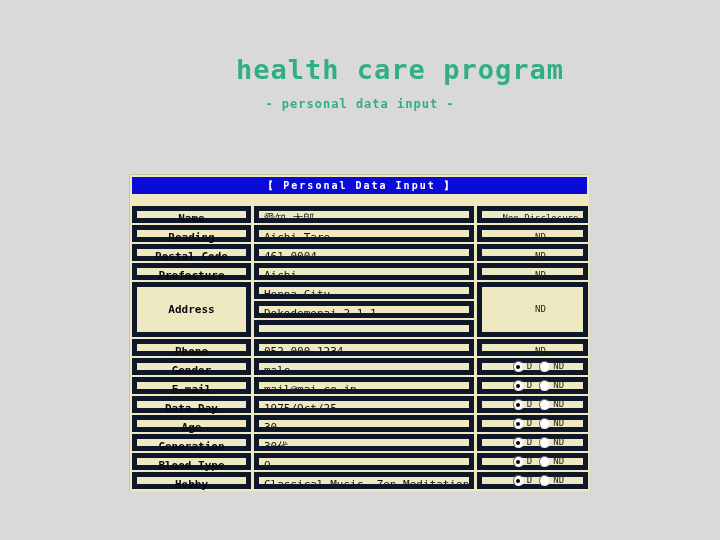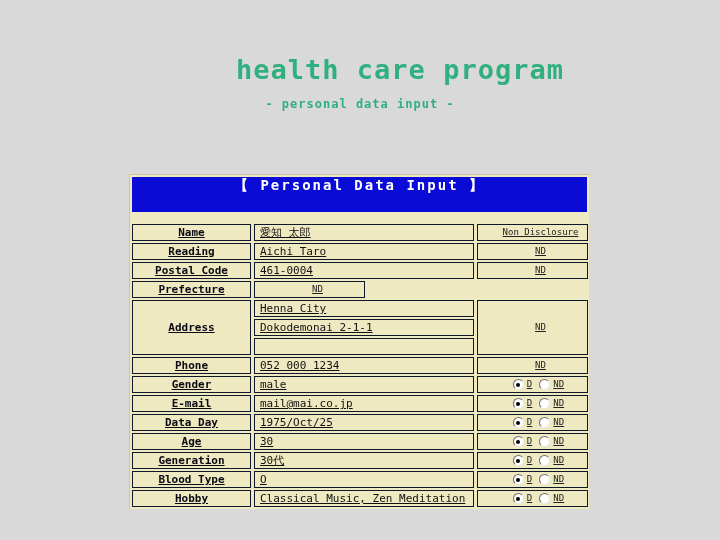--- a/index.html
+++ b/index.html
@@ -6,25 +6,25 @@
   body{width:720px;height:540px;background:#d9d9d9;overflow:hidden;
        font-family:"DejaVu Sans Mono","Liberation Mono",monospace;}
   .slide{position:relative;width:720px;height:540px;}
   .slide-title{position:absolute;left:0;top:54px;width:720px;text-align:center;
        font-size:27px;font-weight:bold;letter-spacing:1px;padding-left:40px;}
   .slide-subtitle{position:absolute;left:0;top:97px;width:720px;text-align:center;
        font-size:12px;font-weight:bold;letter-spacing:1px;}
   .form-panel{position:absolute;left:129px;top:174px;width:460px;
        background:#EFE9C1;padding:2px;box-sizing:border-box;
        border-left:1px solid #c8c4a8;border-top:1px solid #c8c4a8;}
-  .form-header{height:35px;line-height:17px;background:#0B0BD8;color:#ffffff;
-       text-align:center;font-size:14px;font-weight:bold;letter-spacing:2px;
+  .form-header{height:17px;line-height:17px;background:#0B0BD8;color:#ffffff;
+       text-align:center;font-size:10px;font-weight:bold;letter-spacing:2px;
        margin-bottom:12px;}
   .frow{display:flex;gap:3px;margin-bottom:2px;}
-  .cell{border:1px solid #0f172a;background:#EFE9C1;box-sizing:border-box;text-decoration:underline;}
+  .cell{border:5px solid #0f172a;background:#EFE9C1;box-sizing:border-box;}
   .label-cell{width:119px;height:17px;line-height:15px;text-align:center;
        font-size:11px;font-weight:bold;color:#0a0a14;flex:none;}
   .value-col{width:220px;flex:none;display:flex;flex-direction:column;gap:2px;}
   .value-cell{width:220px;height:17px;line-height:15px;font-size:11px;color:#111;
        padding:0 0 0 5px;flex:none;white-space:nowrap;overflow:hidden;}
   .right-cell{width:111px;height:17px;line-height:15px;text-align:center;
        font-size:9px;color:#222;flex:none;padding-left:16px;}
   .tall{height:55px;display:flex;align-items:center;justify-content:center;}
   .tall-label{line-height:normal;}
   .radio-cell{display:flex;align-items:center;justify-content:center;gap:3px;}
@@ -65,20 +65,23 @@
     <div class="frow">
       <div class="cell label-cell">Postal Code</div>
       <div class="value-col">
           <div class="cell value-cell">461-0004</div>
         </div>
       <div class="cell right-cell">ND</div>
     </div>
 
     <div class="frow">
       <div class="cell label-cell">Prefecture</div>
+      <div class="value-col">
+          <div class="cell value-cell">Aichi</div>
+        </div>
       <div class="cell right-cell">ND</div>
     </div>
 
     <div class="frow">
       <div class="cell label-cell tall tall-label">Address</div>
       <div class="value-col">
         <div class="cell value-cell">Henna City</div>
         <div class="cell value-cell">Dokodemonai 2-1-1</div>
         <div class="cell value-cell"></div>
       </div>

